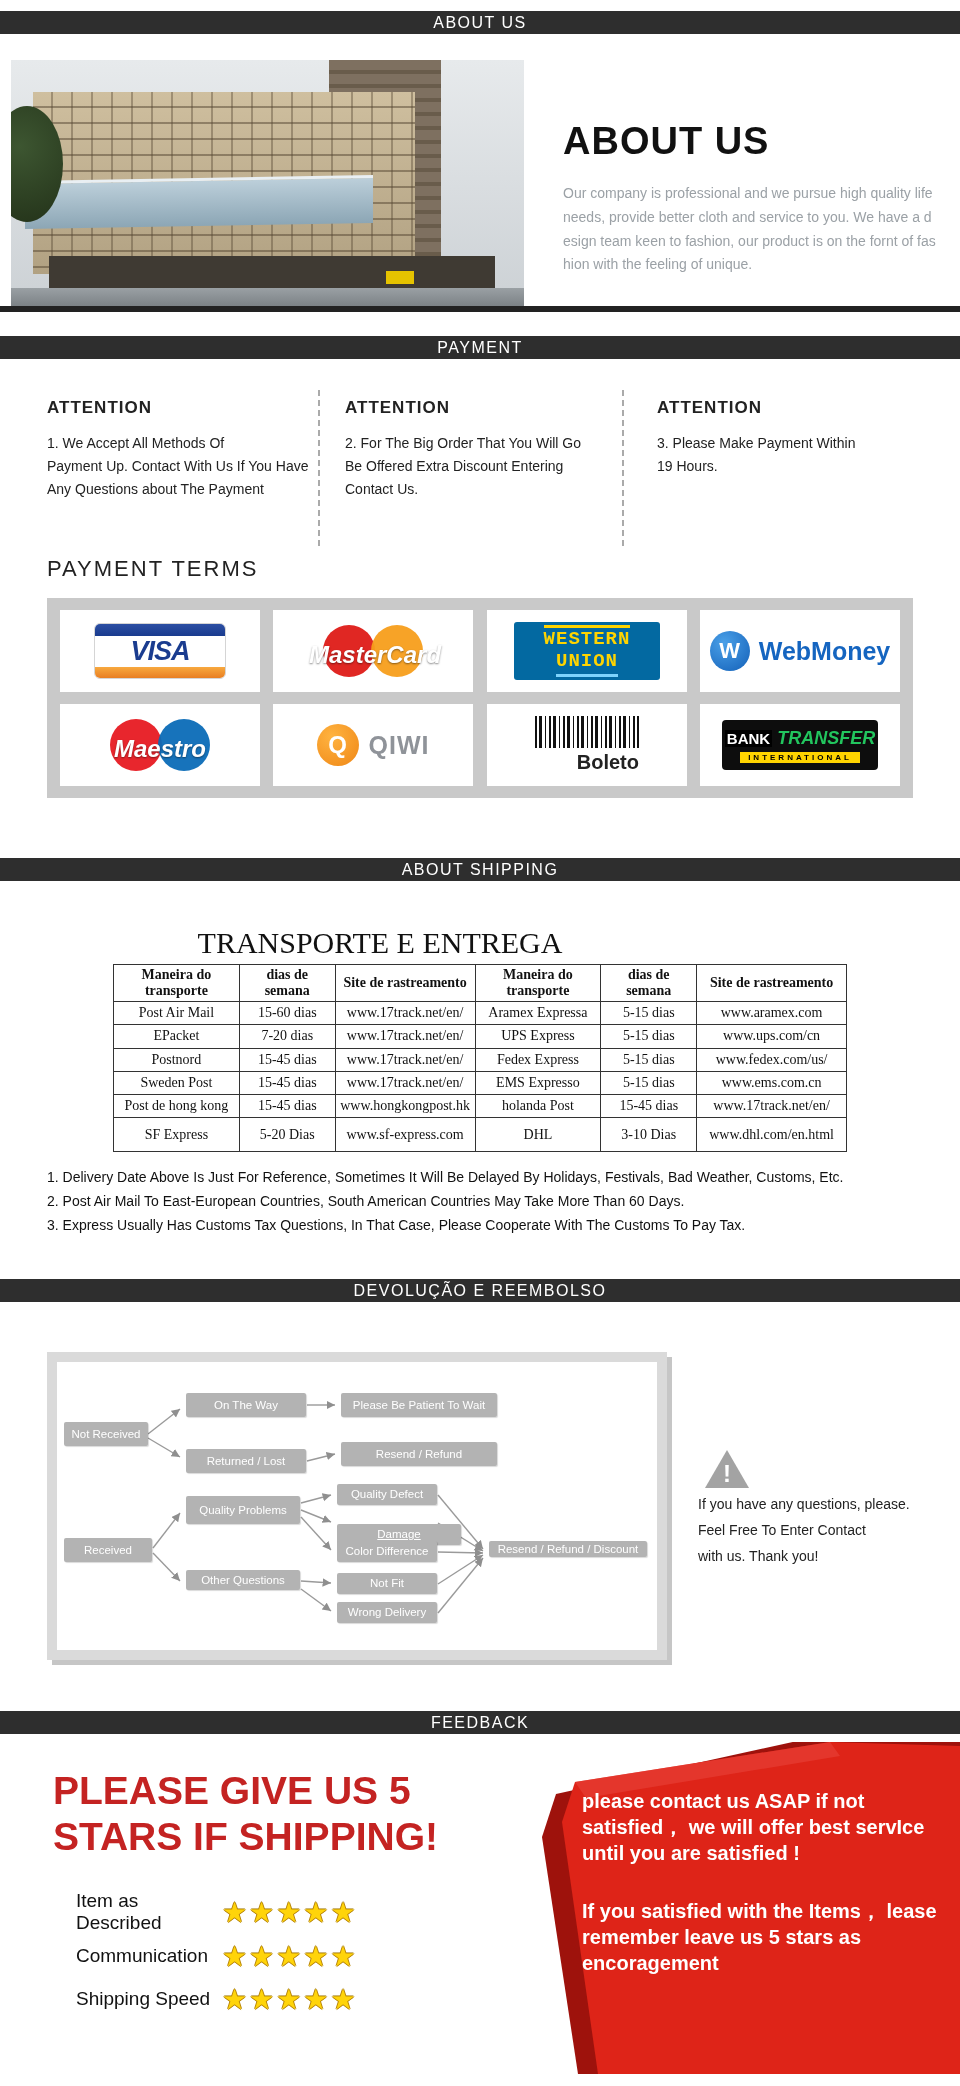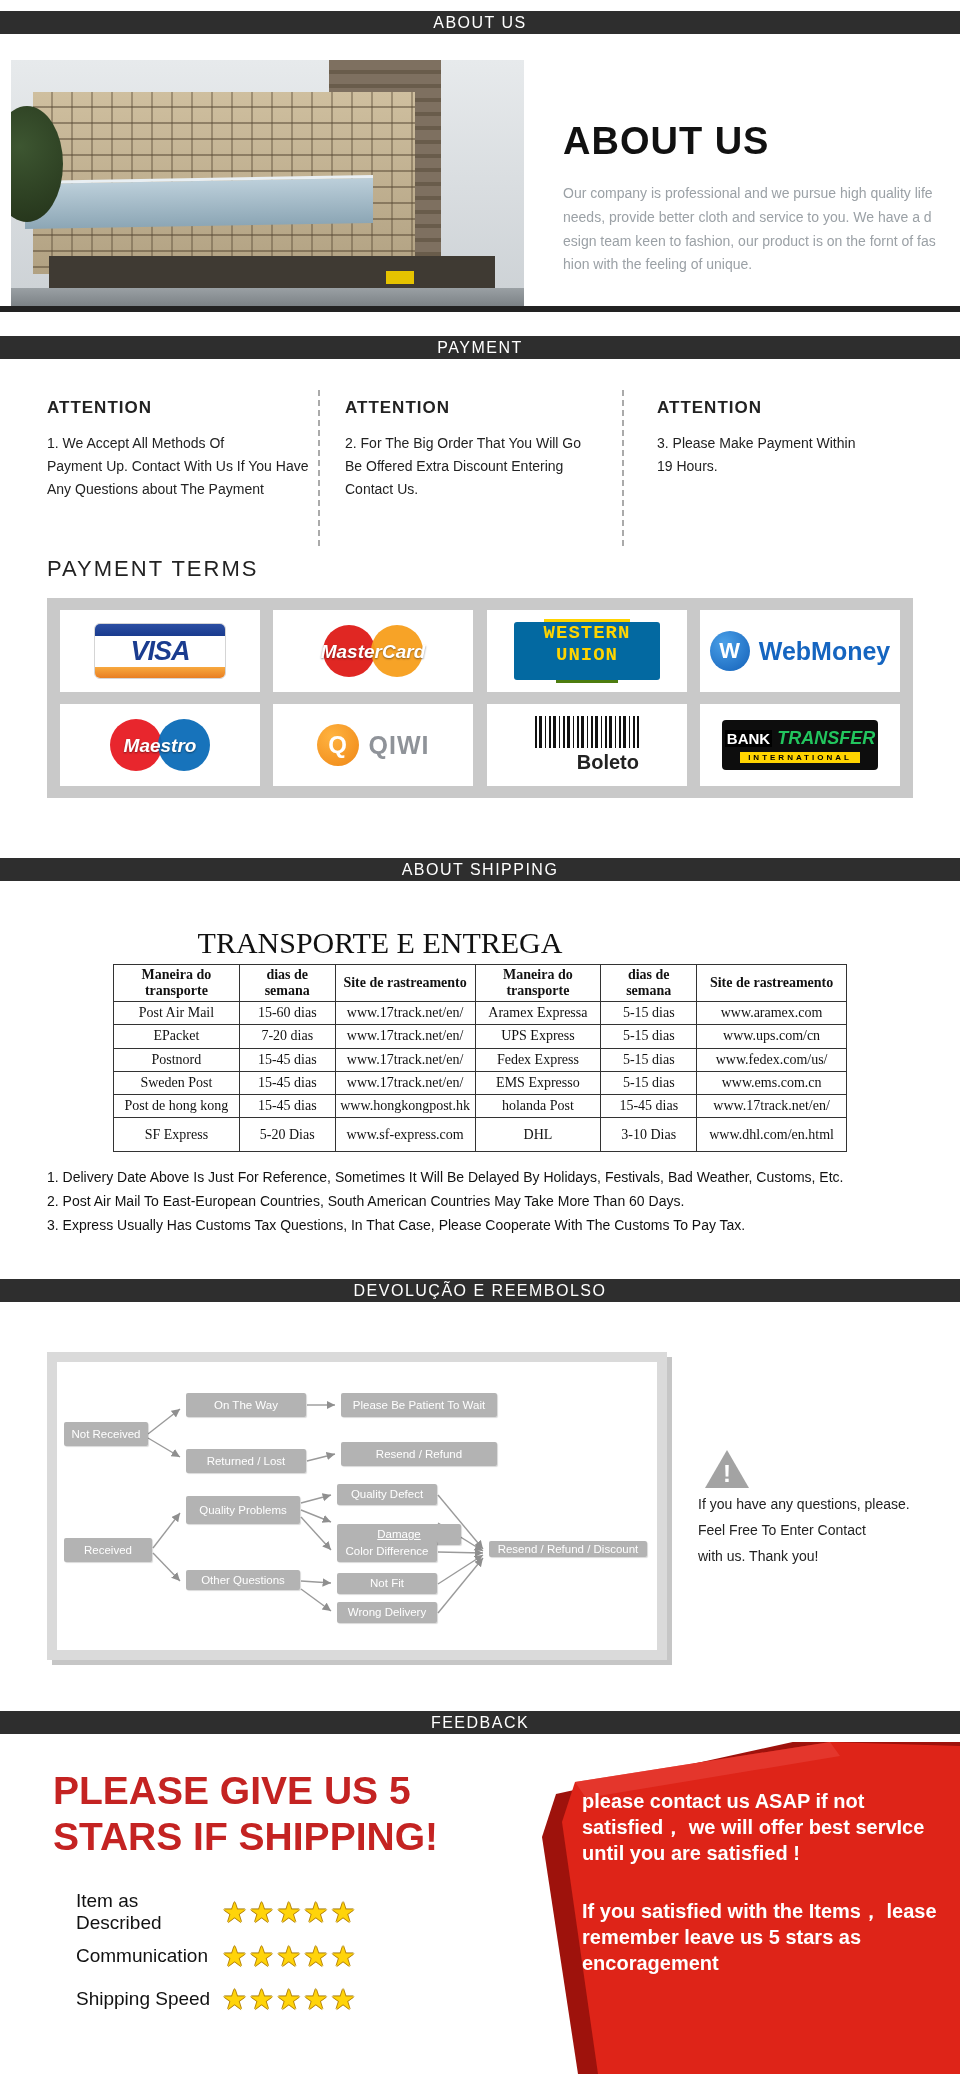--- a/index.html
+++ b/index.html
@@ -56,26 +56,26 @@
   .visa-mid { flex:1; background:#fff; display:flex; align-items:center; justify-content:center; }
   .visa-word { font-style:italic; font-weight:bold; font-size:27px; color:#1a3c8f; letter-spacing:-1px; }
   .visa-bot { height:12px; background:linear-gradient(#f8a93f,#e87e22); }
 
   .lg-mc, .lg-ms { position:relative; width:128px; height:62px; }
   .mc-l { position:absolute; left:14px; top:5px; width:52px; height:52px; border-radius:50%; background:#e027230 ; background:#e02723; }
   .mc-r { position:absolute; right:14px; top:5px; width:52px; height:52px; border-radius:50%; background:#f79e1b; opacity:.95; }
   .ms-l { position:absolute; left:14px; top:5px; width:52px; height:52px; border-radius:50%; background:#e8262d; }
   .ms-r { position:absolute; right:14px; top:5px; width:52px; height:52px; border-radius:50%; background:#0b6bb7; opacity:.95; }
   .cc-text { position:absolute; left:0; right:0; top:21px; text-align:center; color:#fff; font-style:italic;
-             font-weight:bold; font-size:19px; text-shadow:0 1px 2px rgba(0,0,0,.45); }
+             font-weight:bold; font-size:24px; text-shadow:0 1px 2px rgba(0,0,0,.45); }
 
   .lg-wu { width:146px; height:58px; background:#0369a1; border-radius:3px; display:flex; flex-direction:column; align-items:center; justify-content:center;font-family:Liberation Mono, monospace; }
   .wu-word { color:#ffd400; font-weight:bold; font-size:19px; letter-spacing:1px; line-height:1.15; }
   .wu-1 { border-top:3px solid #ffd400; padding-top:1px; }
-  .wu-2 { border-bottom:3px solid #4d7c0f; padding-bottom:14px; }
+  .wu-2 { border-bottom:3px solid #7dd3fc; padding-bottom:1px; }
 
   .lg-wm { display:flex; align-items:center; gap:9px; }
   .wm-globe { width:40px; height:40px; border-radius:50%; color:#fff; font-weight:bold; font-size:22px;
               display:flex; align-items:center; justify-content:center;
               background:radial-gradient(circle at 35% 30%, #4aa0e8, #1360b8); }
   .wm-text { color:#1565c0; font-size:25px; font-weight:bold; }
 
   .lg-qiwi { display:flex; align-items:center; gap:10px; }
   .qiwi-q { width:42px; height:42px; border-radius:50%; color:#fff; font-weight:bold; font-size:24px;
             display:flex; align-items:center; justify-content:center;

